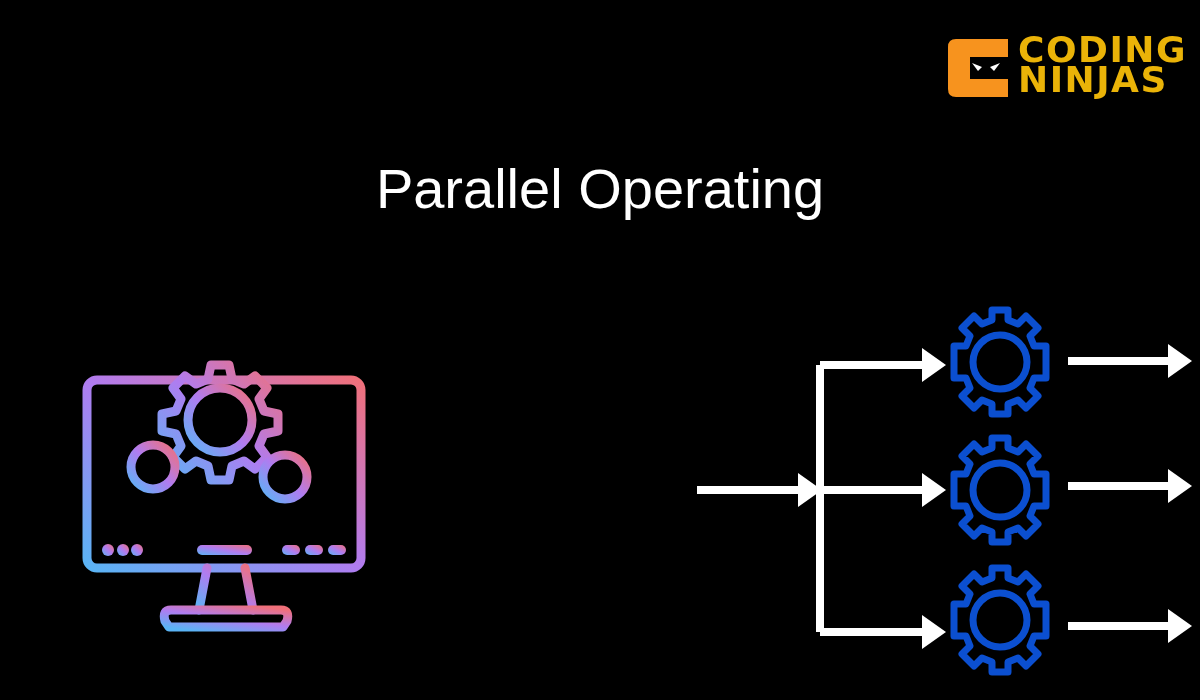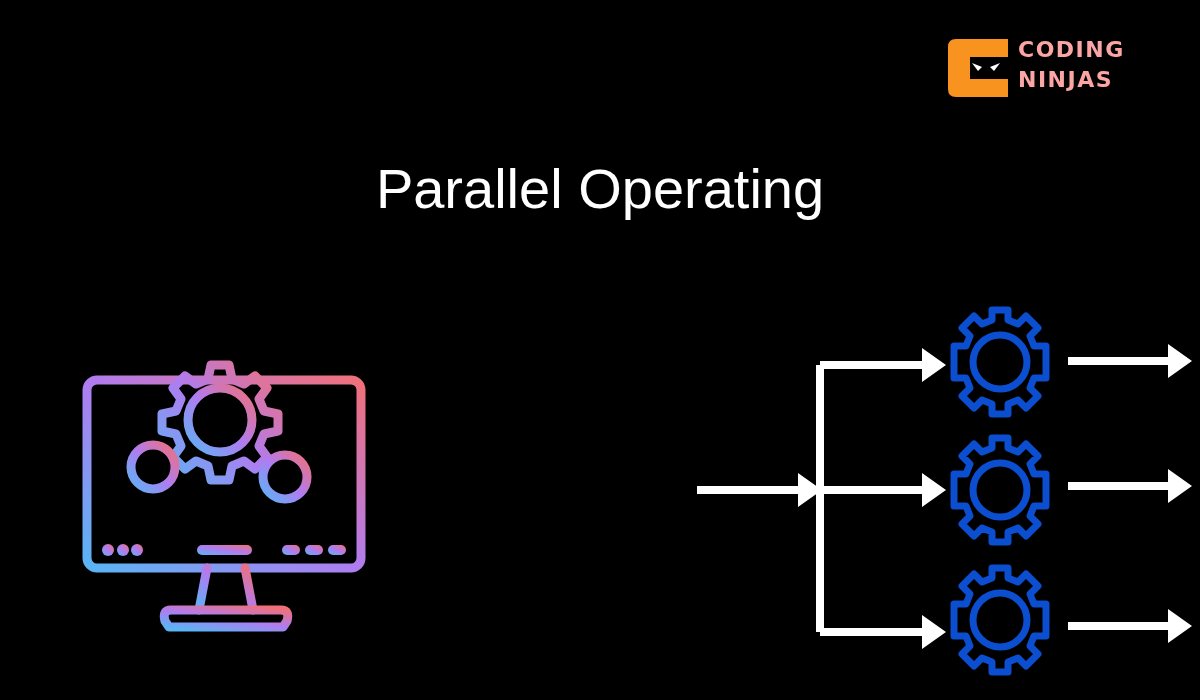--- a/index.html
+++ b/index.html
@@ -1,19 +1,19 @@
 <!DOCTYPE html>
 <html><head>
 <meta charset="utf-8">
 <style>
   html, body { margin: 0; padding: 0; background: #000; }
   body { width: 1200px; height: 700px; position: relative; overflow: hidden; font-family: "DejaVu Sans", sans-serif; }
   .logo { position: absolute; left: 948px; top: 35px; width: 220px; height: 65px; }
   .logo-mark { position: absolute; left: 0; top: 4px; width: 64px; height: 58px; }
-  .logo-text { position: absolute; left: 70px; top: 0; color: #fca5a5; font-family: "DejaVu Sans", sans-serif; font-weight: bold; font-size: 22px; line-height: 30px; letter-spacing: 1.5px; }
+  .logo-text { position: absolute; left: 70px; top: 0; color: #eab308; font-family: "DejaVu Sans", sans-serif; font-weight: bold; font-size: 36px; line-height: 30px; letter-spacing: 1.5px; }
   .title { position: absolute; left: 0; width: 1200px; top: 140px; text-align: center; color: #fff; font-family: Liberation Sans, sans-serif; font-size: 56px; line-height: 98px; font-weight: normal; }
   .monitor { position: absolute; left: 75px; top: 345px; width: 300px; height: 290px; }
   .diagram { position: absolute; left: 690px; top: 300px; width: 510px; height: 400px; }
 </style>
 </head>
 <body>
 
 <div class="logo">
   <svg class="logo-mark" viewBox="0 0 64 58">
     <path d="M8 0 H60 V18 H22 V40 H60 V58 H8 Q0 58 0 50 V8 Q0 0 8 0 Z" fill="#f7931e"></path>

